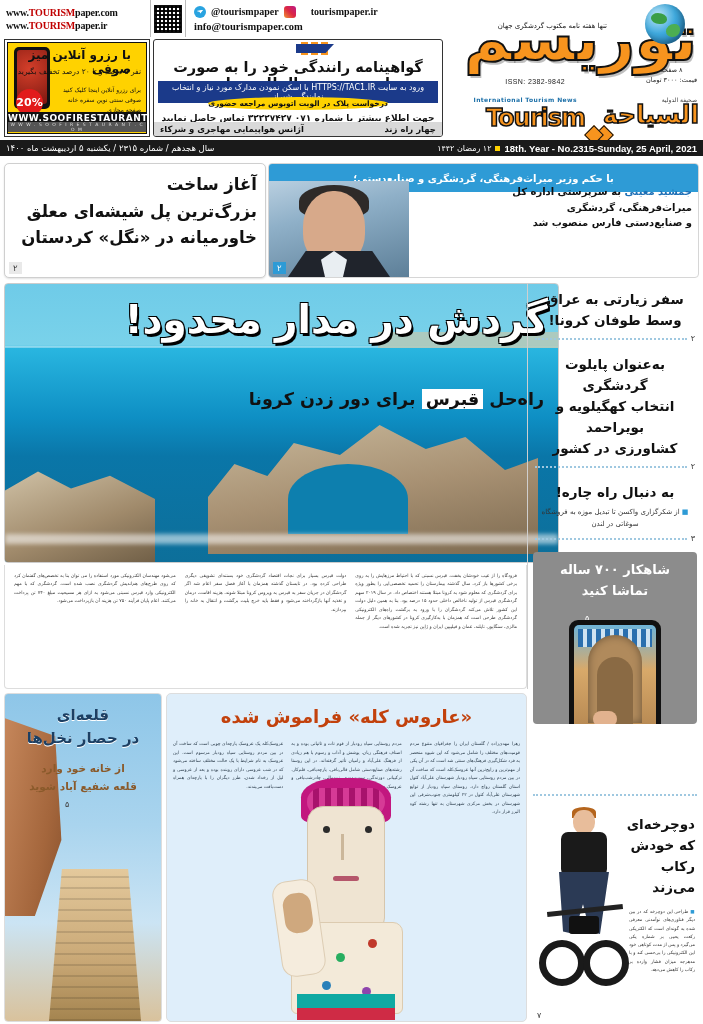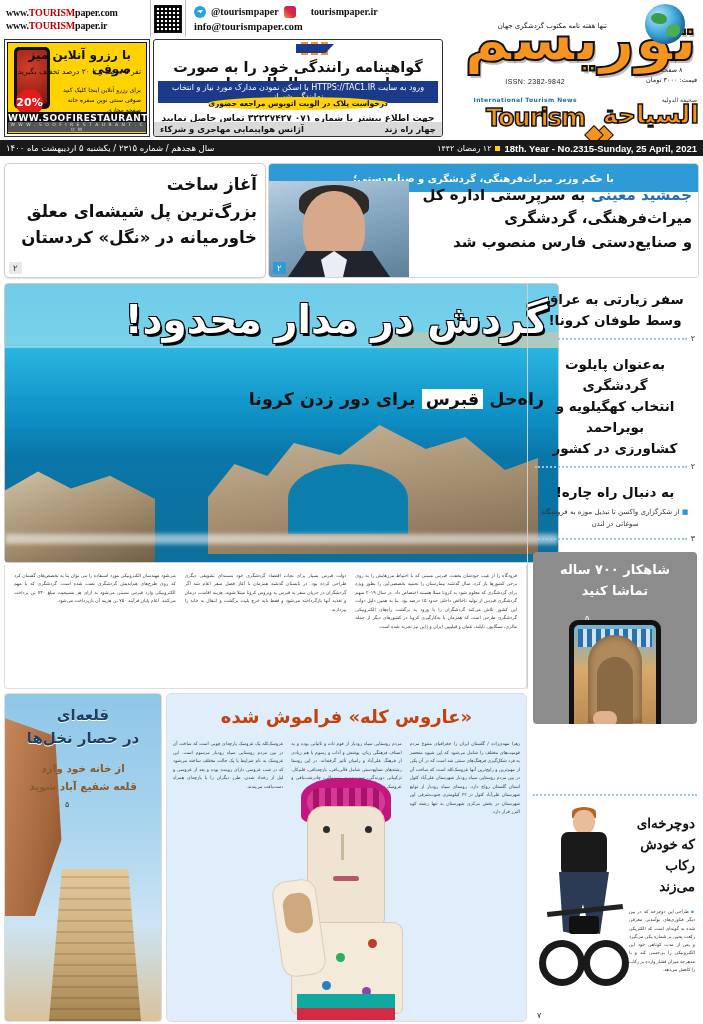--- a/index.html
+++ b/index.html
@@ -115,21 +115,21 @@
   .feat-kicker { position:absolute; left:0; right:0; top:0; height:28px; background:#2e9bd6; color:#fff;
       font-size:10px; font-weight:bold; display:flex; align-items:center; justify-content:center; }
   .feat-photo { position:absolute; left:0; top:17px; width:140px; height:98px;
       background:linear-gradient(165deg,#b9cfe0 0%,#8fb0c8 35%,#5c7e97 100%); overflow:hidden; }
   .face { position:absolute; left:34px; top:10px; width:62px; height:74px; background:#d7a98a; border-radius:48% 48% 42% 42%; }
   .hair { position:absolute; left:30px; top:4px; width:70px; height:32px; background:#2e2a28; border-radius:50% 50% 28% 28%; }
   .suit { position:absolute; left:6px; top:70px; width:128px; height:45px; background:#20242c;
       clip-path: polygon(24% 0, 76% 0, 100% 100%, 0 100%); }
   .shirt { position:absolute; left:52px; top:70px; width:26px; height:40px; background:#e9eef2;
       clip-path: polygon(50% 0,100% 22%,72% 100%,28% 100%,0 22%); }
-  .feat-head { position:absolute; right:6px; top:20px; width:282px; font-size:15px;
+  .feat-head { position:absolute; right:6px; top:20px; width:282px; font-size:10px;
       font-weight:bold; color:#111; line-height:1.56; }
   .feat-head .blue { color:#1e6fb5; }
   .main-photo { position:absolute; left:4px; top:283px; width:555px; height:280px; border:1px solid #ccc;
       border-radius:4px; overflow:hidden;
       background:
         linear-gradient(180deg,#6fcbe8 0%,#79d2ea 22%,#29b6e0 23%,#0e8fc4 48%,#0a76a8 62%,#0d6f9a 100%); }
   .sea-rock-big { position:absolute; right:20px; top:120px; width:330px; height:150px;
       background:linear-gradient(170deg,#cfc1a4,#a89173 55%,#7d6a50);
       clip-path: polygon(0 62%, 8% 40%, 18% 48%, 26% 26%, 40% 34%, 52% 14%, 66% 30%, 78% 22%, 90% 44%, 100% 36%, 100% 100%, 0 100%); }
   .rock-arch { position:absolute; right:150px; top:180px; width:120px; height:70px; background:#0d7fae;
@@ -166,21 +166,21 @@
       background:#111; border-radius:9px 9px 0 0; padding:5px 5px 0 5px; }
   .phone-scr { width:100%; height:100%; border-radius:5px 5px 0 0; overflow:hidden; position:relative;
       background:linear-gradient(180deg,#6fb4d8 0%,#d8a96a 45%,#b98b54 100%); }
   .iwan { position:absolute; left:14px; top:10px; width:54px; height:88px; background:#b08a5c;
       border-radius:27px 27px 0 0; box-shadow: inset 0 0 8px rgba(0,0,0,.4); }
   .iwan::after { content:""; position:absolute; left:9px; top:22px; width:36px; height:70px; background:#8a6a44;
       border-radius:18px 18px 0 0; }
   .tiles { position:absolute; left:4px; top:4px; right:4px; height:18px; background:repeating-linear-gradient(90deg,#2a6fae 0 5px,#cfe3f2 5px 9px); }
   .thumb { position:absolute; left:24px; bottom:-3px; width:24px; height:16px; background:#e2b28e; border-radius:8px; }
 
-  .side-bike { position:absolute; left:531px; top:800px; width:168px; height:222px; padding:4px;font-family:Liberation Serif, serif; }
+  .side-bike { position:absolute; left:531px; top:800px; width:168px; height:222px; padding:4px; }
   .bike-head { position:absolute; right:4px; top:14px; width:66px; text-align:right; font-size:13.5px;
       font-weight:bold; color:#111; line-height:1.55; }
   .bike-dek { position:absolute; right:4px; top:108px; width:66px; text-align:justify; font-size:4.6px;
       color:#333; line-height:1.8; }
   .bike-photo { position:absolute; left:2px; top:4px; width:100px; height:196px; background:#fff; overflow:hidden; }
   .rider-head { position:absolute; left:40px; top:6px; width:22px; height:24px; background:#e8bd9b; border-radius:46%; }
   .rider-hair { position:absolute; left:39px; top:3px; width:24px; height:11px; background:#b5651d; border-radius:50% 50% 0 0; }
   .rider-body { position:absolute; left:28px; top:28px; width:46px; height:44px; background:#1a1a1a; border-radius:7px; }
   .rider-legs { position:absolute; left:26px; top:68px; width:50px; height:62px; background:#2b3a55;
       clip-path: polygon(0 0,100% 0,82% 100%,62% 96%,48% 52%,30% 100%,8% 96%); }

